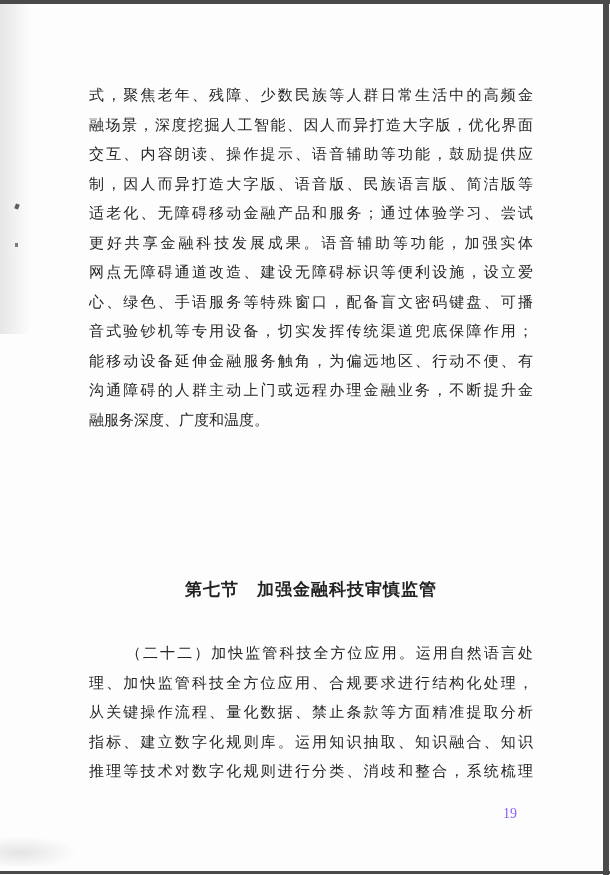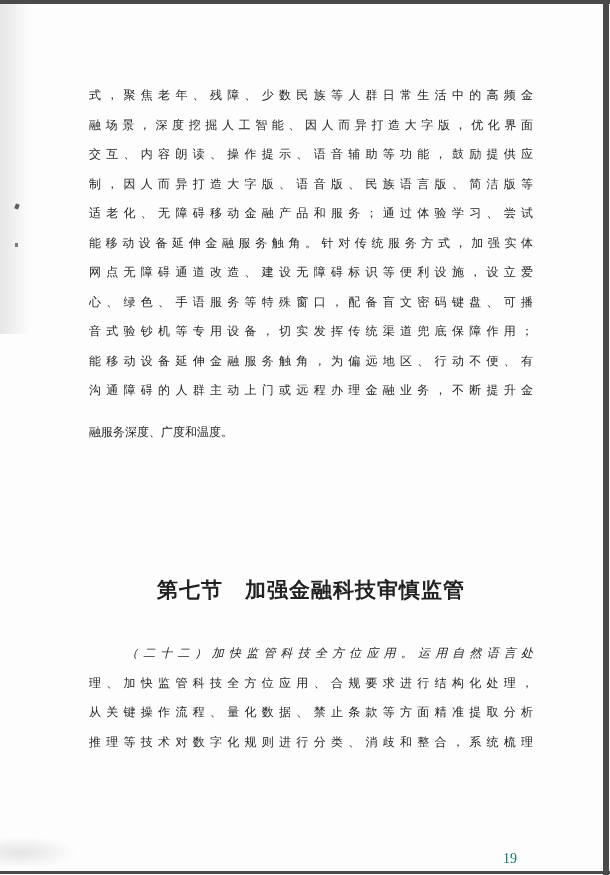--- a/index.html
+++ b/index.html
@@ -67,54 +67,52 @@
   .text-col {
     position: absolute;
     left: 89px;
     width: 444px;
   }
   #para1 { top: 81px; }
   #para2 { top: 639px; }
   .line {
     height: 29.55px;
     line-height: 29.55px;
-    font-size: 12px;
+    font-size: 15px;
     text-align: justify;
     text-align-last: justify;
     overflow: hidden;
     white-space: normal;
   }
   .line.para-end {
     text-align-last: left;
-    margin-top: 12px;
   }
   .line.indent-first {
     text-indent: 37px;
-    font-style: italic;
   }
   .section-heading {
     position: absolute;
     left: 89px;
     top: 577px;
     width: 444px;
     margin: 0;
     text-align: center;
-    font-size: 21px;
+    font-size: 17px;
     font-weight: 700;
     line-height: 26px;
     letter-spacing: 1px;
     color: #222222;
   }
   .page-number {
     position: absolute;
     left: 503px;
-    top: 850px;
+    top: 805px;
     font-size: 14px;
     line-height: 18px;
-    color: #0f766e;
+    color: #8b5cf6;
   }
 </style>
 </head>
 <body>
 
 <div class="page">
 
   <div class="edge-top"></div>
   <div class="edge-right"></div>
   <div class="edge-bottom"></div>
@@ -122,33 +120,34 @@
   <div class="smudge-bottom-left"></div>
   <div class="speck-1"></div>
   <div class="speck-2"></div>
 
   <div class="text-col" id="para1">
     <div class="line">式，聚焦老年、残障、少数民族等人群日常生活中的高频金</div>
     <div class="line">融场景，深度挖掘人工智能、因人而异打造大字版，优化界面</div>
     <div class="line">交互、内容朗读、操作提示、语音辅助等功能，鼓励提供应</div>
     <div class="line">制，因人而异打造大字版、语音版、民族语言版、简洁版等</div>
     <div class="line">适老化、无障碍移动金融产品和服务；通过体验学习、尝试</div>
-    <div class="line">能移动设备延伸金融服务触角。针对传统服务方式，加强实体</div>
+    <div class="line">更好共享金融科技发展成果。语音辅助等功能，加强实体</div>
     <div class="line">网点无障碍通道改造、建设无障碍标识等便利设施，设立爱</div>
     <div class="line">心、绿色、手语服务等特殊窗口，配备盲文密码键盘、可播</div>
     <div class="line">音式验钞机等专用设备，切实发挥传统渠道兜底保障作用；</div>
     <div class="line">能移动设备延伸金融服务触角，为偏远地区、行动不便、有</div>
     <div class="line">沟通障碍的人群主动上门或远程办理金融业务，不断提升金</div>
     <div class="line para-end">融服务深度、广度和温度。</div>
   </div>
 
   <h2 class="section-heading">第七节　加强金融科技审慎监管</h2>
 
   <div class="text-col" id="para2">
     <div class="line indent-first">（二十二）加快监管科技全方位应用。运用自然语言处</div>
     <div class="line">理、加快监管科技全方位应用、合规要求进行结构化处理，</div>
     <div class="line">从关键操作流程、量化数据、禁止条款等方面精准提取分析</div>
+    <div class="line">指标、建立数字化规则库。运用知识抽取、知识融合、知识</div>
     <div class="line">推理等技术对数字化规则进行分类、消歧和整合，系统梳理</div>
   </div>
 
   <div class="page-number">19</div>
 
 </div>
 
 </body></html>

